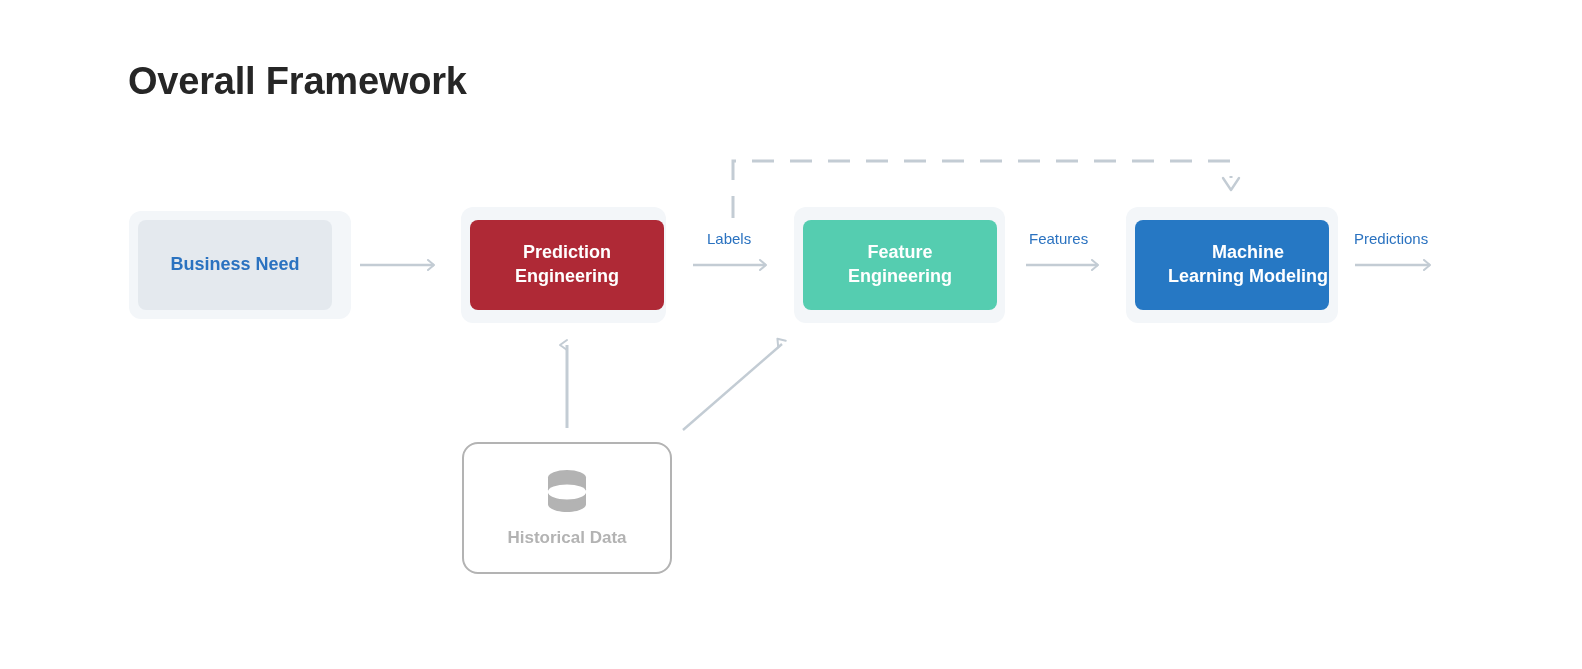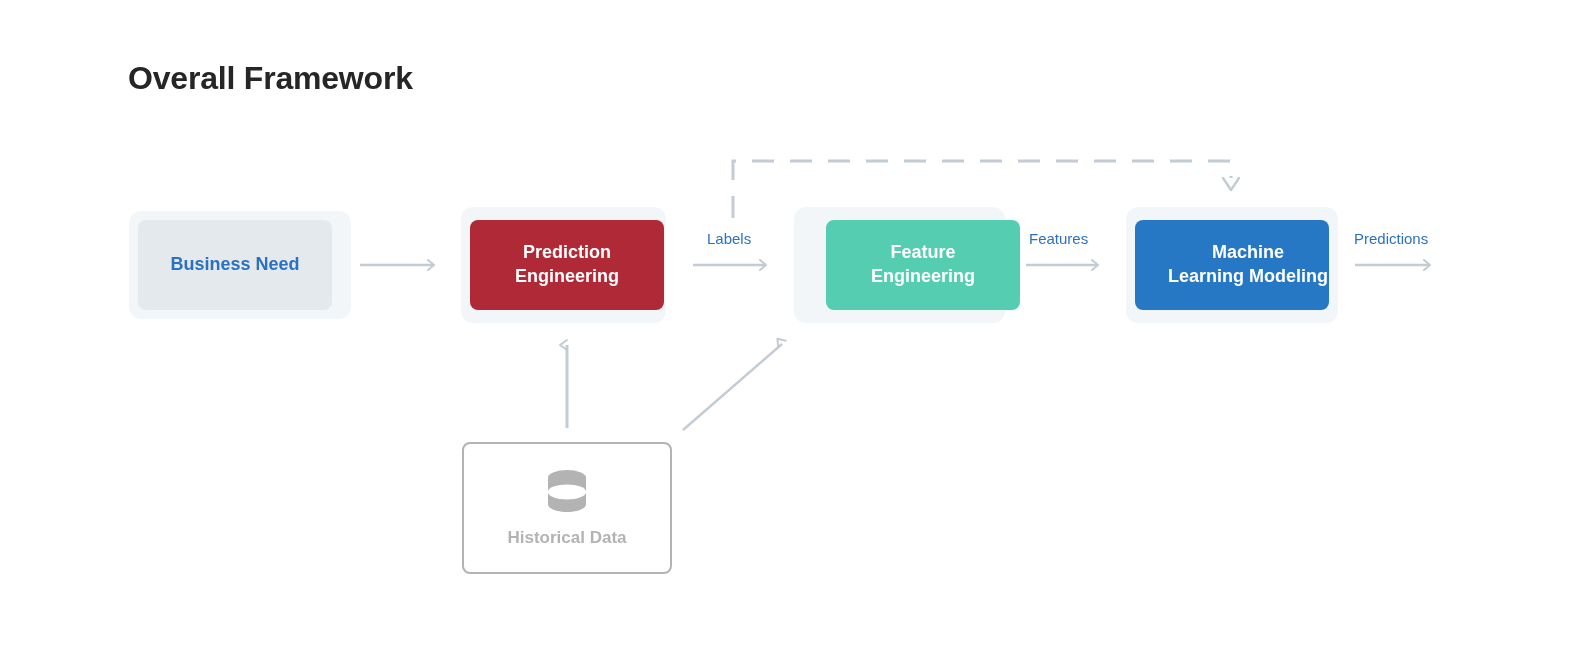--- a/index.html
+++ b/index.html
@@ -15,21 +15,21 @@
     width: 1582px;
     height: 669px;
     background: #ffffff;
   }
 
   
   #page-title {
     position: absolute;
     left: 128px;
     top: 60px;
-    font-size: 32px;
+    font-size: 38px;
     font-weight: bold;
     color: #262626;
     letter-spacing: -0.2px;
     white-space: nowrap;
     text-align: right;
   }
 
   
   .stage-halo {
     position: absolute;
@@ -53,34 +53,34 @@
   
   #halo-business   { left:129px;  top:211px; width:222px; height:108px; }
   #box-business    { left:138px;  top:220px; width:194px; height:90px;
                      background:#e4e9ee; color:#2a72c0; }
 
   #halo-prediction { left:461px;  top:207px; width:205px; height:116px; }
   #box-prediction  { left:470px;  top:220px; width:194px; height:90px;
                      background:#af2936; }
 
   #halo-feature    { left:794px;  top:207px; width:211px; height:116px; }
-  #box-feature     { left:826px;  top:220px; width:194px; height:90px;
+  #box-feature     { left:803px;  top:220px; width:194px; height:90px;
                      background:#55cdb0; }
 
   #halo-ml         { left:1126px; top:207px; width:212px; height:116px; }
   #box-ml          { left:1135px; top:220px; width:194px; height:90px;
                      background:#2678c4;padding-left:32px; }
 
   
   #box-historical {
     position: absolute;
     left: 462px; top: 442px;
     width: 210px; height: 132px;
     border: 2px solid #b3b3b3;
-    border-radius: 8px;
+    border-radius: 16px;
     background: #ffffff;
     display: flex;
     flex-direction: column;
     align-items: center;
     justify-content: center;
   }
   #db-icon { width: 46px; height: 48px; margin-bottom: 12px; }
   #historical-label {
     font-size: 17px;
     font-weight: bold;

